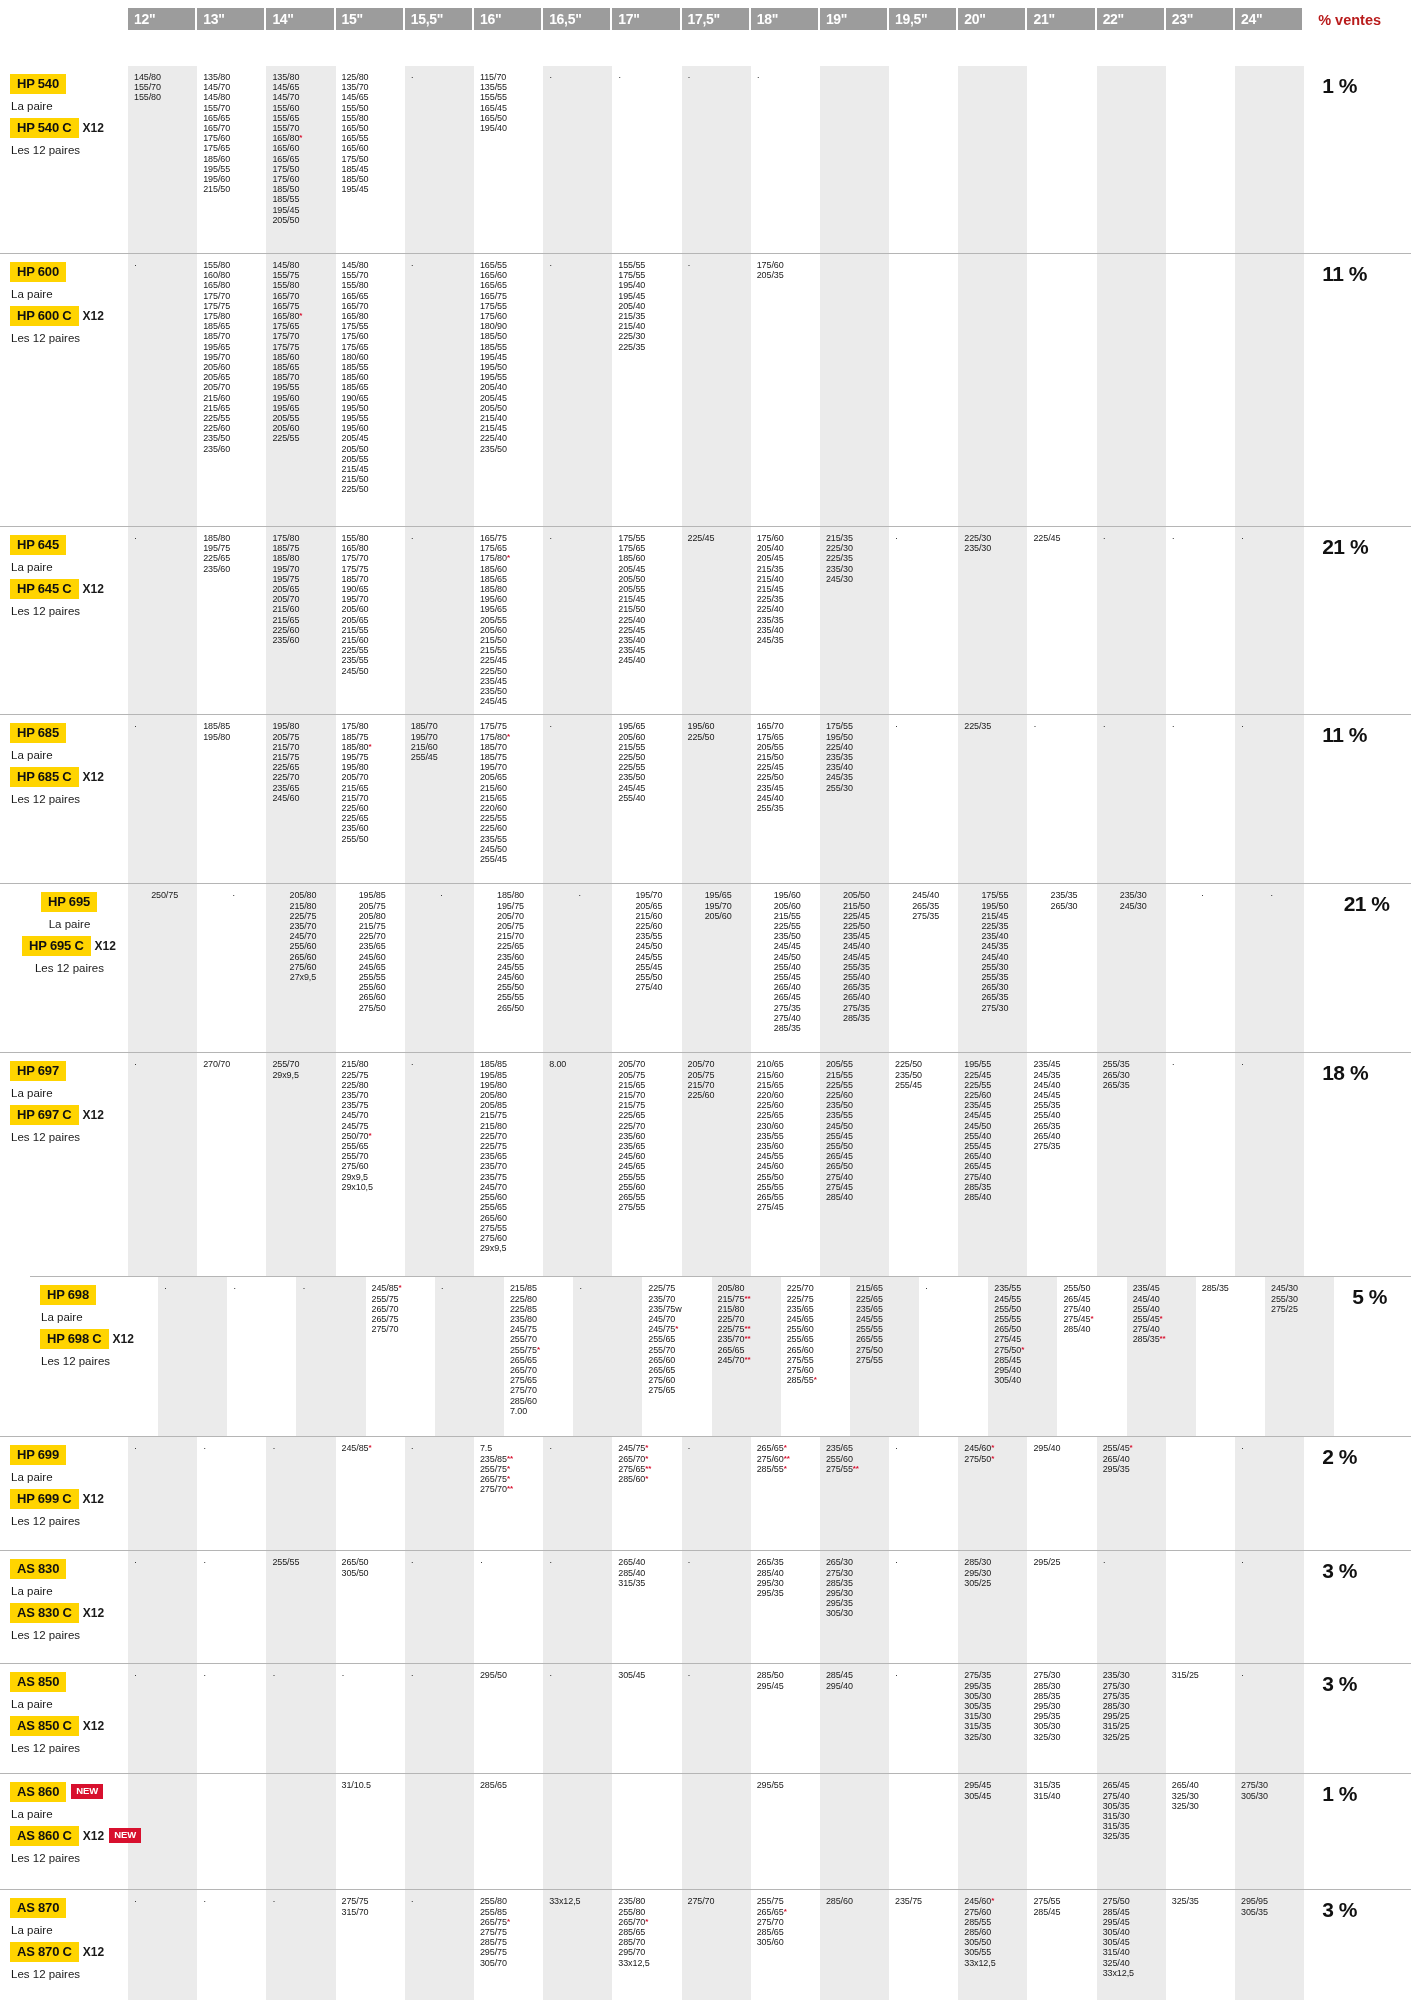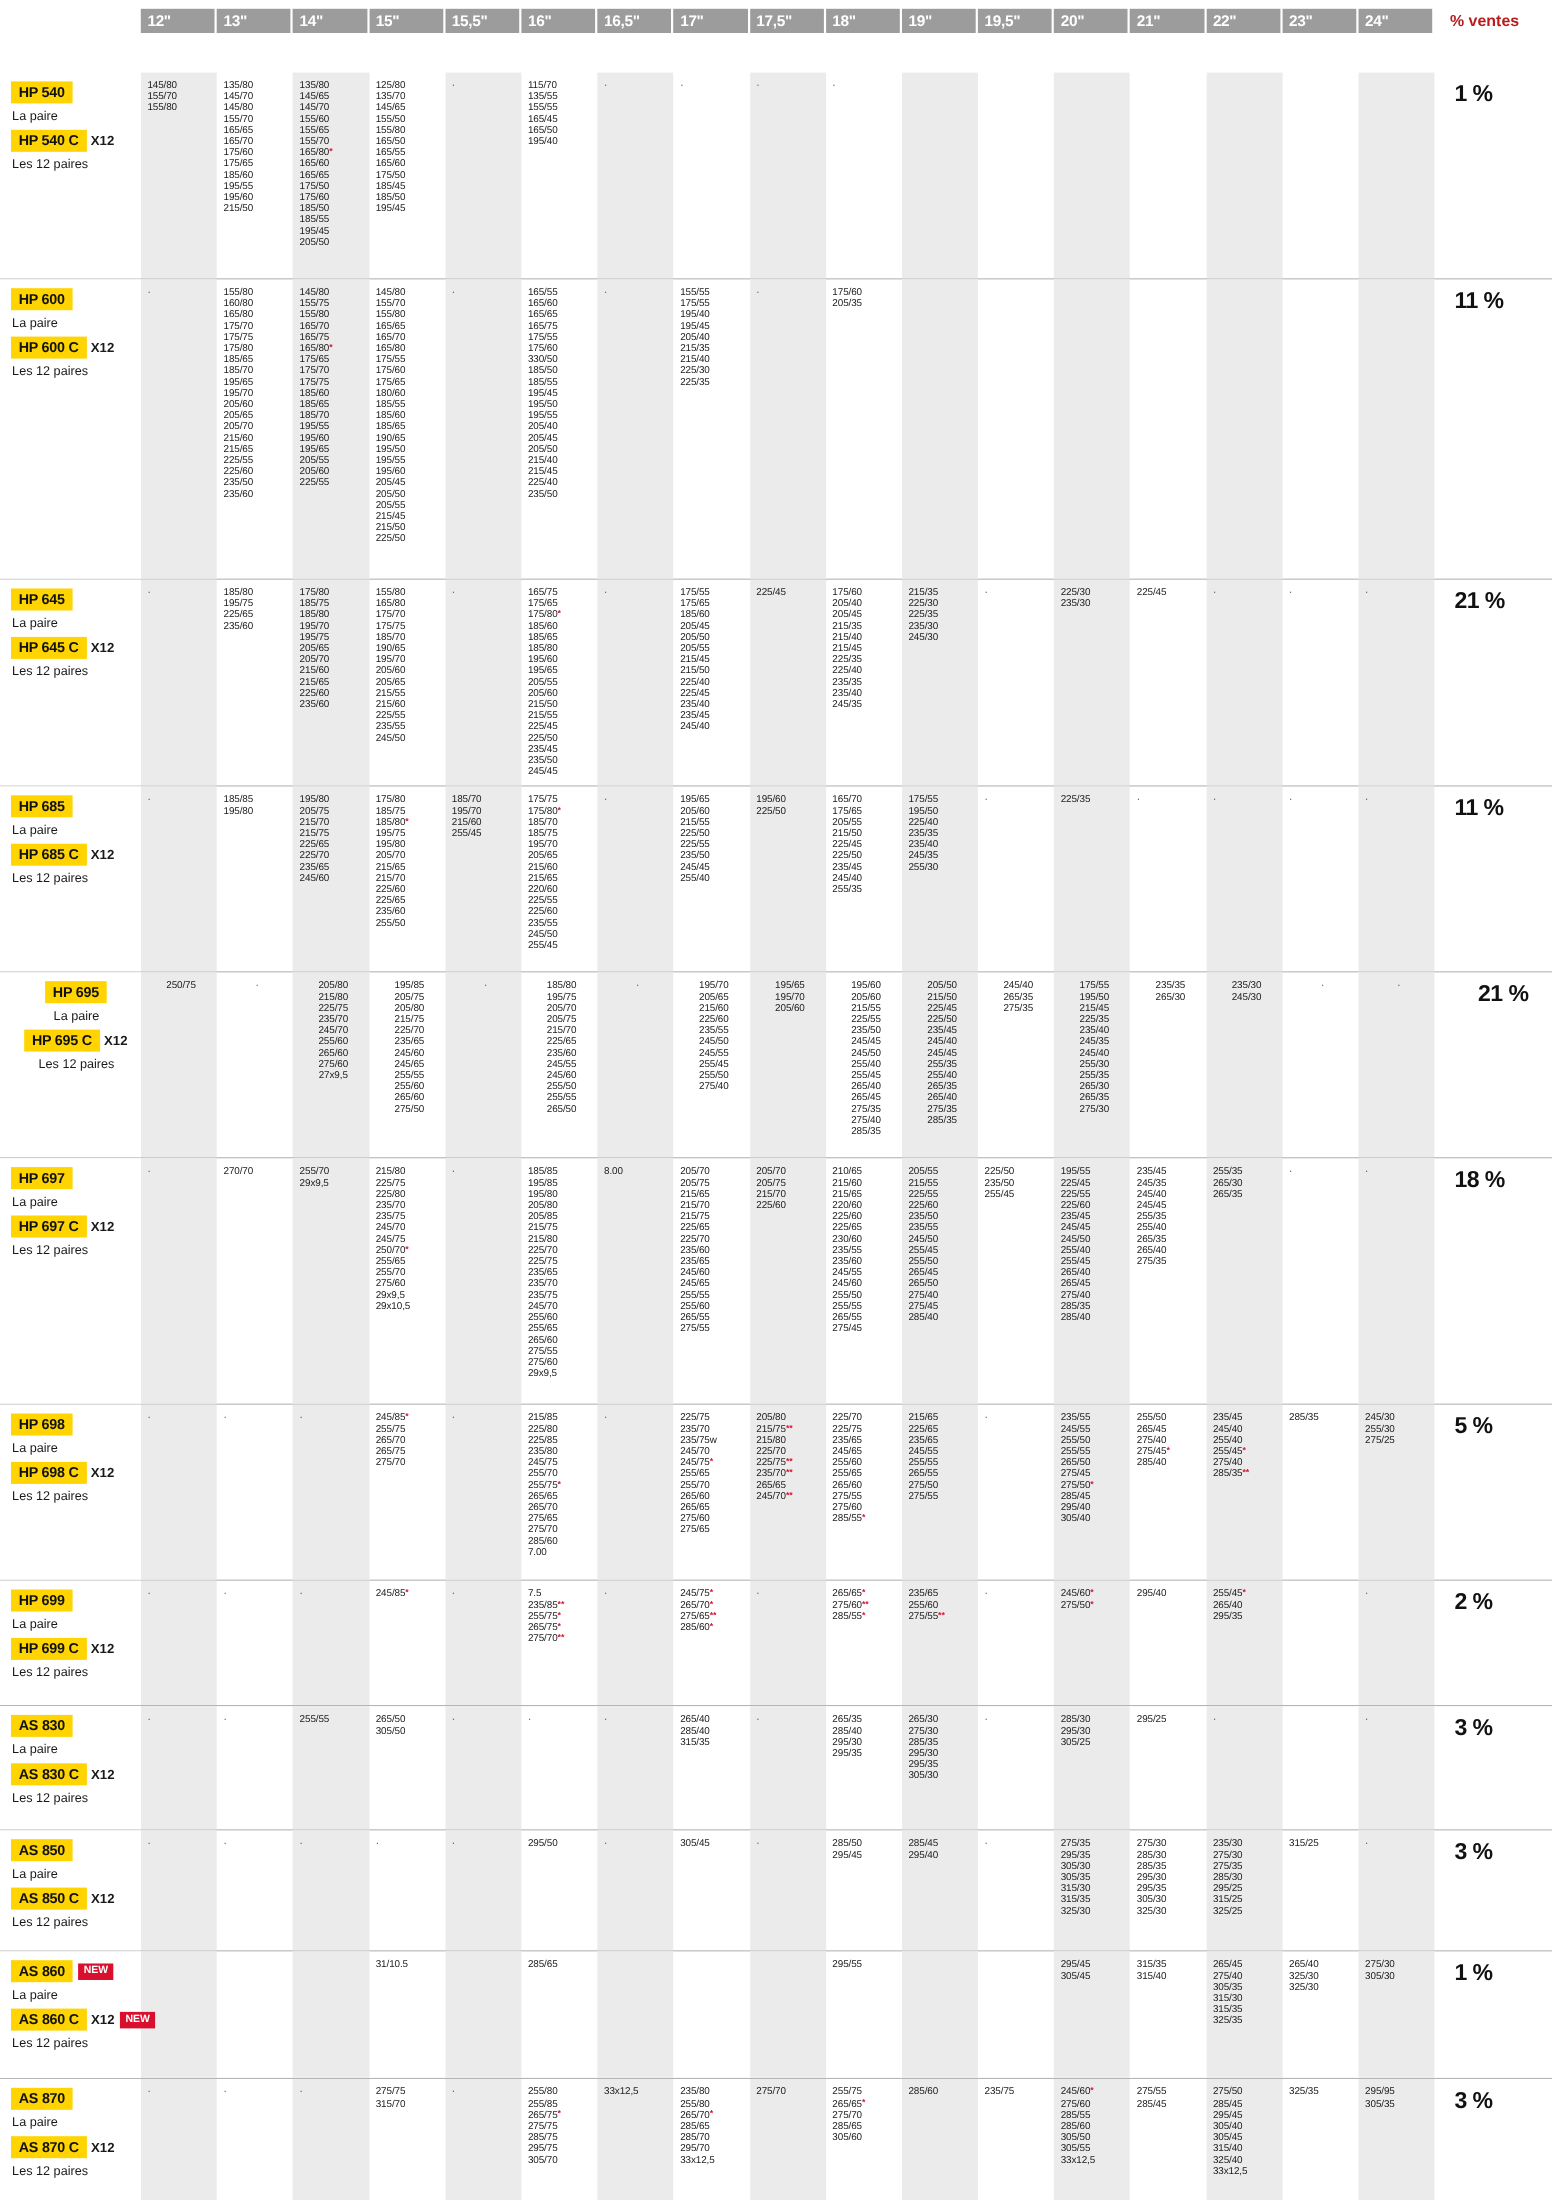--- a/index.html
+++ b/index.html
@@ -228,21 +228,21 @@
         <div class="cell even">
           <div class="ln">·</div>
         </div>
         <div class="cell">
           <div class="ln">165/55</div>
           <div class="ln">165/60</div>
           <div class="ln">165/65</div>
           <div class="ln">165/75</div>
           <div class="ln">175/55</div>
           <div class="ln">175/60</div>
-          <div class="ln">330/50</div>
+          <div class="ln">180/90</div>
           <div class="ln">185/50</div>
           <div class="ln">185/55</div>
           <div class="ln">195/45</div>
           <div class="ln">195/50</div>
           <div class="ln">195/55</div>
           <div class="ln">205/40</div>
           <div class="ln">205/45</div>
           <div class="ln">205/50</div>
           <div class="ln">215/40</div>
           <div class="ln">215/45</div>
@@ -819,21 +819,21 @@
           <div class="ln">265/35</div>
         </div>
         <div class="cell">
           <div class="ln">·</div>
         </div>
         <div class="cell even">
           <div class="ln">·</div>
         </div>
         <div class="pct">18 %</div>
       </div>
-      <div class="prow" style="min-height: 160px;">
+      <div class="prow" style="min-height: 160px; margin-left: 30px;">
         <div class="labelcol">
           <div><span class="badge">HP 698</span></div>
           <div class="small">La paire</div>
           <div><span class="badge">HP 698 C</span><span class="x12">X12</span></div>
           <div class="small">Les 12 paires</div>
         </div>
         <div class="cell even">
           <div class="ln">·</div>
         </div>
         <div class="cell">

